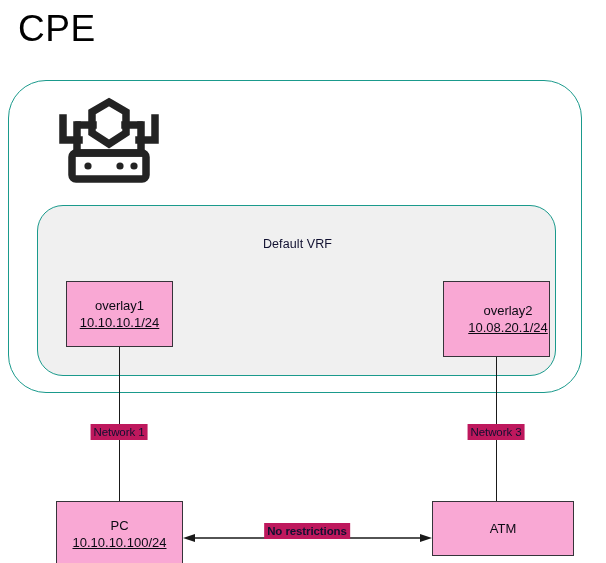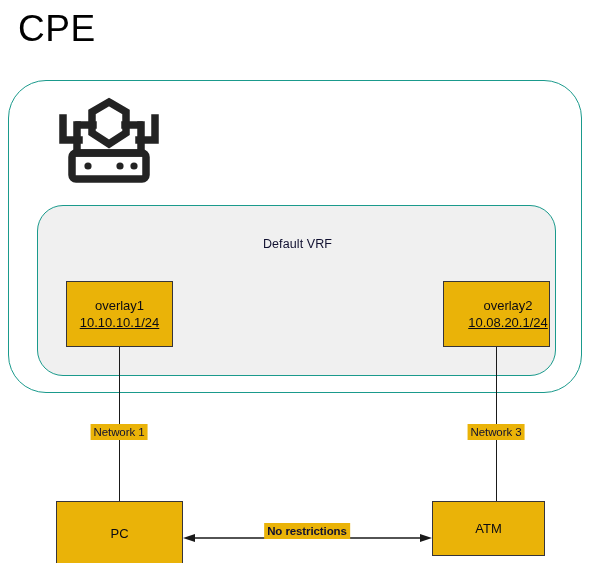--- a/index.html
+++ b/index.html
@@ -73,52 +73,52 @@
     left: 50px;
     top: 96px;
     width: 118px;
     height: 88px;
   }
 
   
   .node-box {
     position: absolute;
     box-sizing: border-box;
-    background: #eab308;
+    background: #f9a8d4;
     border: 1.6px solid #36343a;
     display: flex;
     flex-direction: column;
     align-items: center;
     justify-content: center;
     color: #0b0b14;
     font-size: 13px;
     line-height: 17px;
     z-index: 5;
   }
   .node-box .node-title { white-space: nowrap; }
   .node-box .node-addr  { white-space: nowrap; text-decoration: underline; }
 
   #node-overlay1 { left: 66px;  top: 281px; width: 107px; height: 66px; }
-  #node-overlay2 { left: 443px; top: 281px; width: 107px; height: 66px; padding-left: 23px; }
+  #node-overlay2 { left: 443px; top: 281px; width: 107px; height: 76px; padding-left: 23px; }
   #node-pc       { left: 56px;  top: 501px; width: 127px; height: 65px; }
-  #node-atm      { left: 432px; top: 501px; width: 113px; height: 55px; }
+  #node-atm      { left: 432px; top: 501px; width: 142px; height: 55px; }
 
   
   .vline {
     position: absolute;
     width: 0;
     border-left: 1.3px solid #1a1a1a;
     z-index: 2;
   }
   #link-network1-line { left: 119px; top: 347px; height: 154px; }
   #link-network2-line { left: 496px; top: 347px; height: 154px; }
 
   .edge-label {
     position: absolute;
-    background: #eab308;
+    background: #be185d;
     font-size: 11.5px;
     line-height: 14px;
     color: #101030;
     padding: 1px 3px;
     white-space: nowrap;
     transform: translate(-50%, -50%);
     z-index: 3;
     letter-spacing: -0.1px;
   }
   #label-network1 { left: 119px; top: 432px; }
@@ -197,19 +197,20 @@
     <span class="node-addr">10.10.10.1/24</span>
   </div>
 
   <div id="node-overlay2" class="node-box">
     <span class="node-title">overlay2</span>
     <span class="node-addr">10.08.20.1/24</span>
   </div>
 
   <div id="node-pc" class="node-box">
     <span class="node-title">PC</span>
+    <span class="node-addr">10.10.10.100/24</span>
   </div>
 
   <div id="node-atm" class="node-box">
     <span class="node-title">ATM</span>
   </div>
 
 </div>
 
 </body></html>

